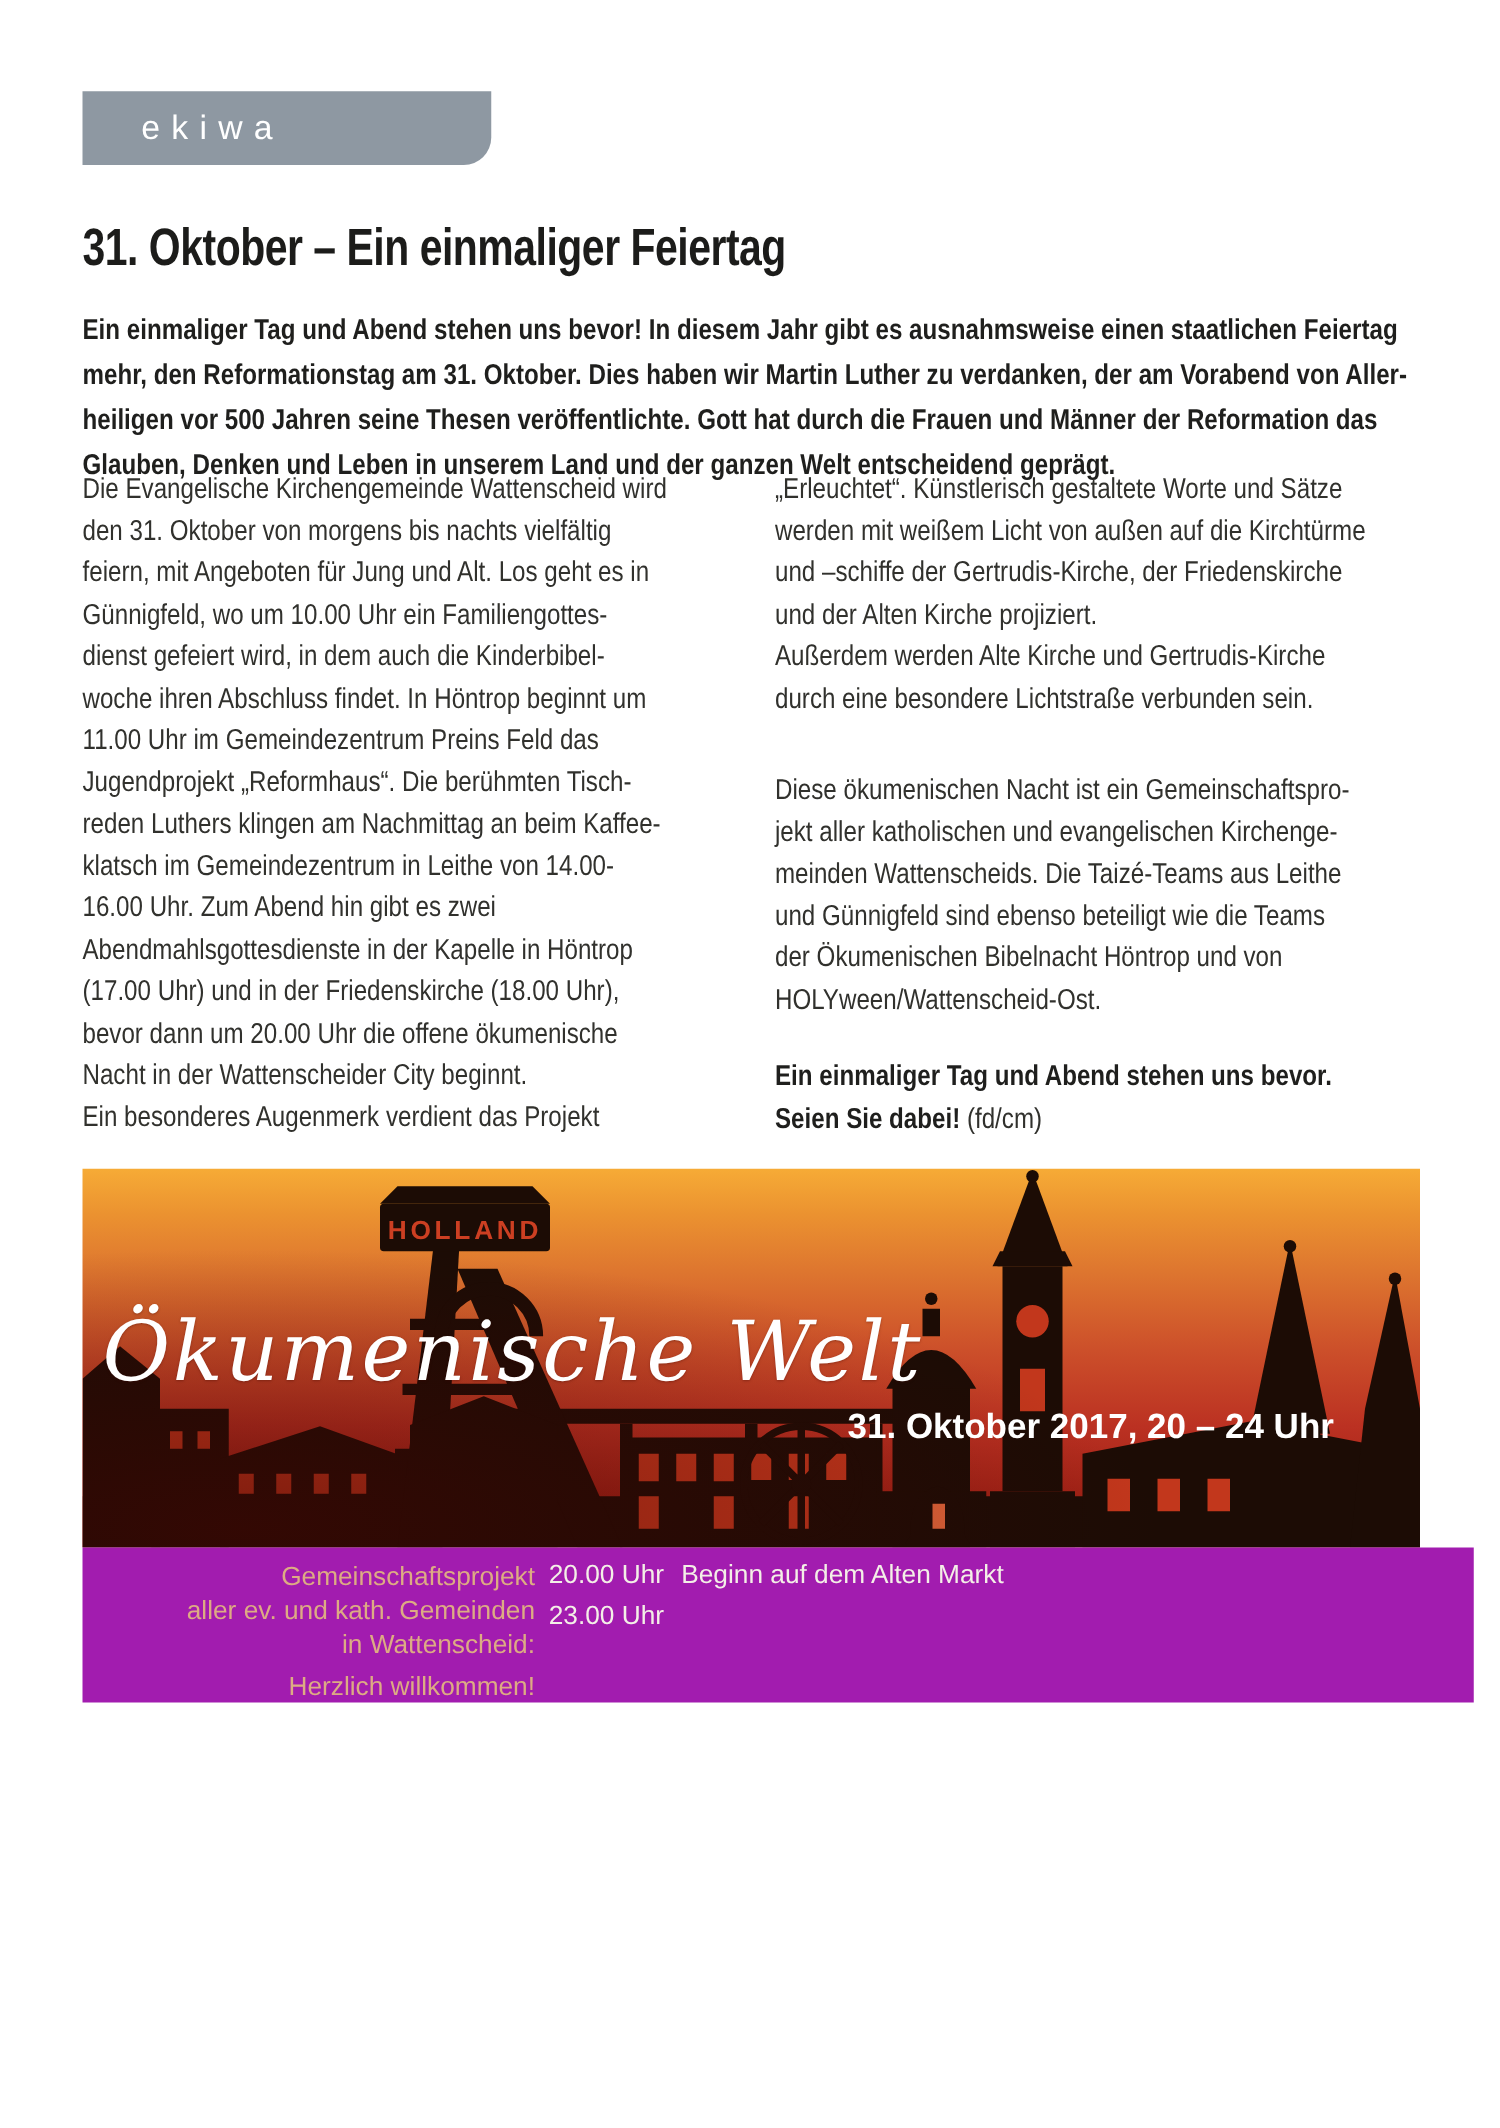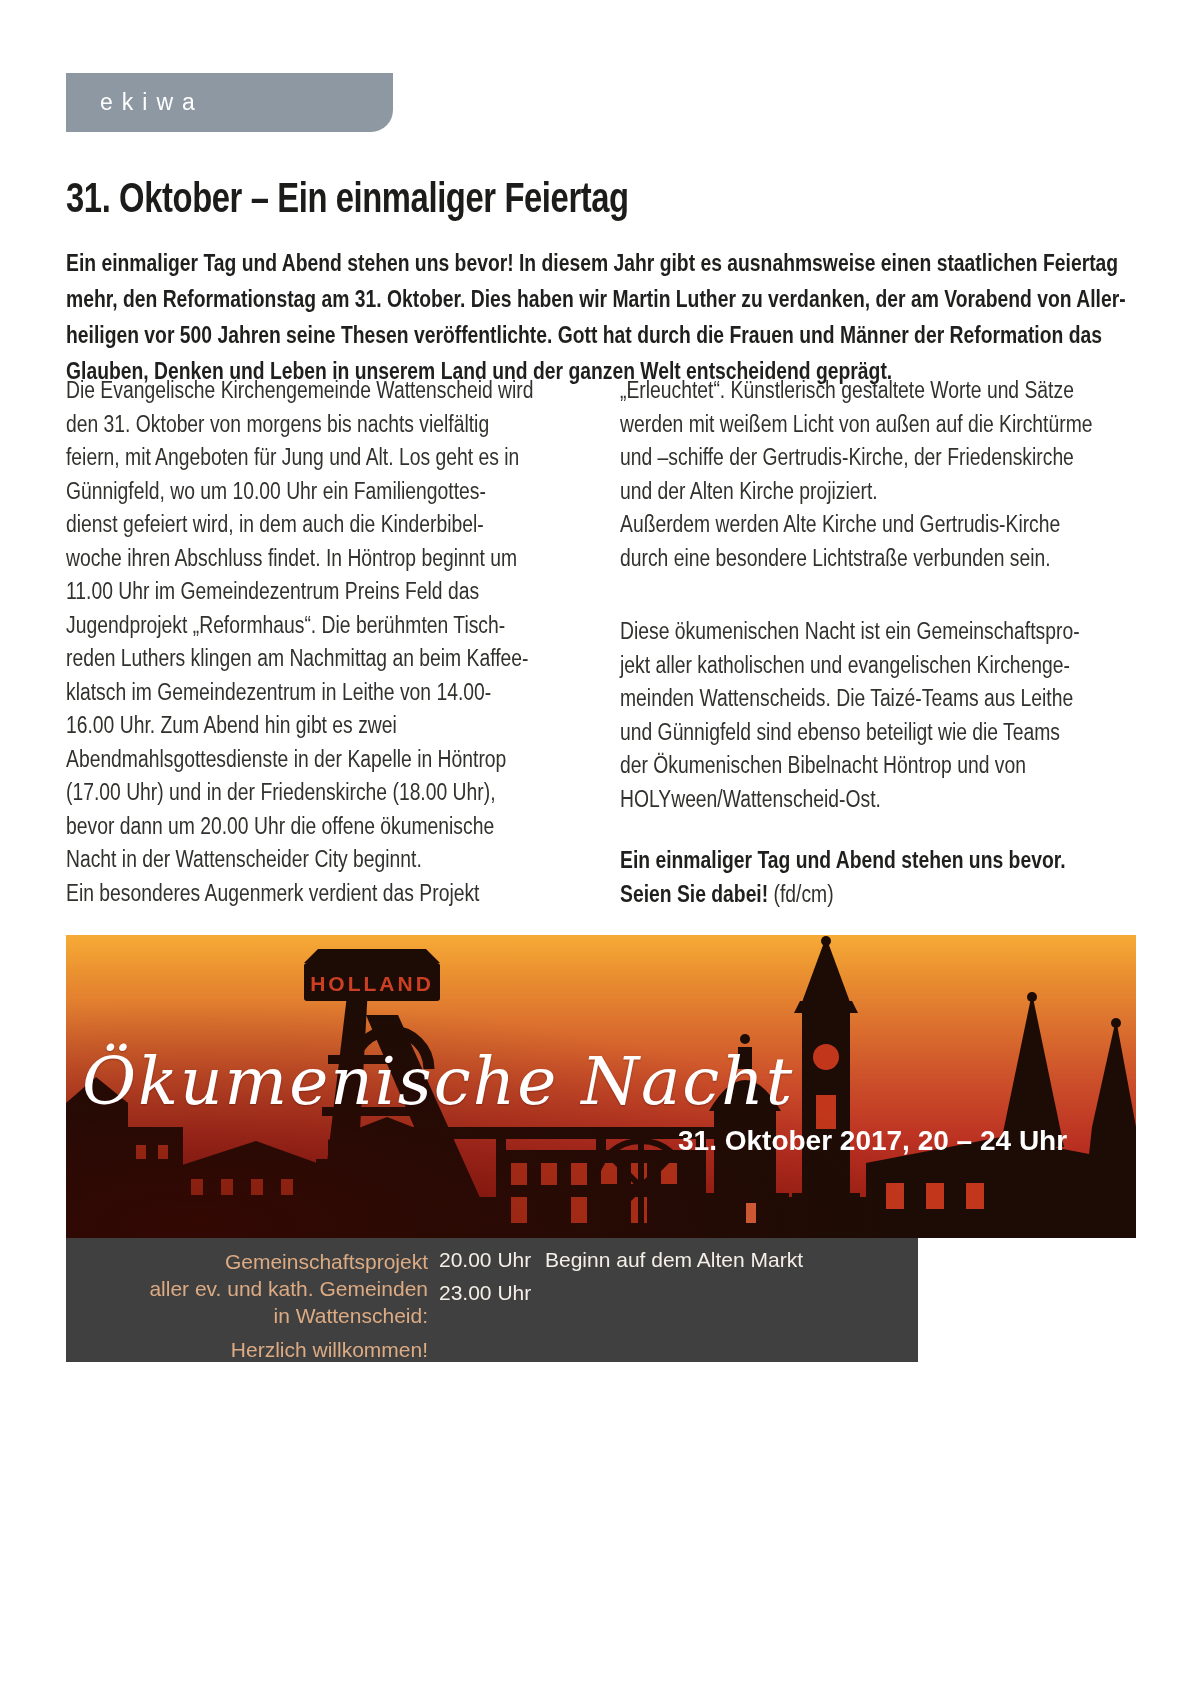--- a/index.html
+++ b/index.html
@@ -2,22 +2,22 @@
 <html><head>
 <meta charset="utf-8">
 <style>
   html,body{margin:0;padding:0;background:#ffffff;}
   .page{position:relative;width:1200px;height:1702px;background:#ffffff;overflow:hidden;
         font-family:"Liberation Sans",sans-serif;color:#262624;}
 
   
   .tab{position:absolute;left:66px;top:73px;width:327px;height:59px;background:#8e98a2;
        border-radius:0 0 22px 0;}
-  .tab span{display:block;color:#ffffff;font-size:23px;letter-spacing:9px;line-height:59px;
-       padding-left:34px;font-weight:400;}
+  .tab span{display:block;color:#ffffff;font-size:27px;letter-spacing:9px;line-height:59px;
+       padding-left:47px;font-weight:400;}
 
   
   .cond{transform-origin:0 0;transform:scaleX(0.84);}
 
   .title{position:absolute;left:66px;top:146px;width:760px;transform:scaleX(0.78);transform-origin:0 0;
          font-size:42px;font-weight:700;color:#1c1c1a;letter-spacing:-0.5px;white-space:nowrap;}
 
   .lead{position:absolute;left:66px;top:222px;width:1274px;font-size:23px;font-weight:700;
         line-height:36px;color:#1f1f1d;white-space:pre-line;}
 
@@ -36,21 +36,21 @@
       overflow:hidden;}
   .poster-sky::after{content:"";position:absolute;inset:0;
       background:radial-gradient(ellipse at 12% 95%, rgba(70,5,2,0.55), rgba(70,5,2,0) 55%);}
   .poster-sky svg{position:absolute;left:0;top:0;}
   .script-title{position:absolute;left:16px;top:108px;z-index:3;color:#ffffff;
       font-family:"DejaVu Serif",serif;font-style:italic;font-size:66px;font-weight:400;
       letter-spacing:2px;white-space:nowrap;text-shadow:0 1px 2px rgba(60,10,0,0.35);}
   .poster-date{position:absolute;left:612px;top:190px;z-index:3;color:#ffffff;
       font-size:28px;font-weight:700;white-space:nowrap;}
 
-  .poster-band{position:absolute;left:0;top:303px;width:852px;height:124px;background:#404040;}
+  .poster-band{position:absolute;left:0;top:303px;width:1070px;height:124px;background:#a21caf;padding-left:43px;}
   .band-info{position:absolute;left:10px;top:10px;width:352px;text-align:right;
       color:#ddab83;font-size:21px;line-height:27px;}
   .band-info .welcome{margin-top:7px;}
   .band-schedule{position:absolute;left:373px;top:10px;right:8px;color:#f4efe7;font-size:21px;line-height:24px;}
   .sched-row{display:flex;margin-bottom:6px;}
   .sched-row .time{width:106px;flex:0 0 106px;}
   .sched-row .event{flex:1;white-space:pre-line;}
   .sched-row.last{margin-top:9px;}
 </style>
 </head>
@@ -185,21 +185,21 @@
           <circle cx="575" cy="252" r="46"></circle>
           <line x1="575" y1="206" x2="575" y2="298"></line>
           <line x1="529" y1="252" x2="621" y2="252"></line>
           <line x1="543" y1="220" x2="607" y2="284"></line>
           <line x1="607" y1="220" x2="543" y2="284"></line>
         </g>
         <circle cx="575" cy="252" r="8" fill="#1c0c05"></circle>
 
         <text x="306" y="56" text-anchor="middle" font-family="Liberation Sans, sans-serif" font-size="21" font-weight="700" letter-spacing="3" fill="#cc3f22">HOLLAND</text>
       </svg>
-      <div class="script-title">Ökumenische Nacht</div>
+      <div class="script-title">Ökumenische Welt</div>
       <div class="poster-date">31. Oktober 2017, 20 – 24 Uhr</div>
     </div>
 
     <div class="poster-band">
       <div class="band-info">
         <div>Gemeinschaftsprojekt</div>
         <div>aller ev. und kath. Gemeinden</div>
         <div>in Wattenscheid:</div>
         <div class="welcome">Herzlich willkommen!</div>
       </div>

